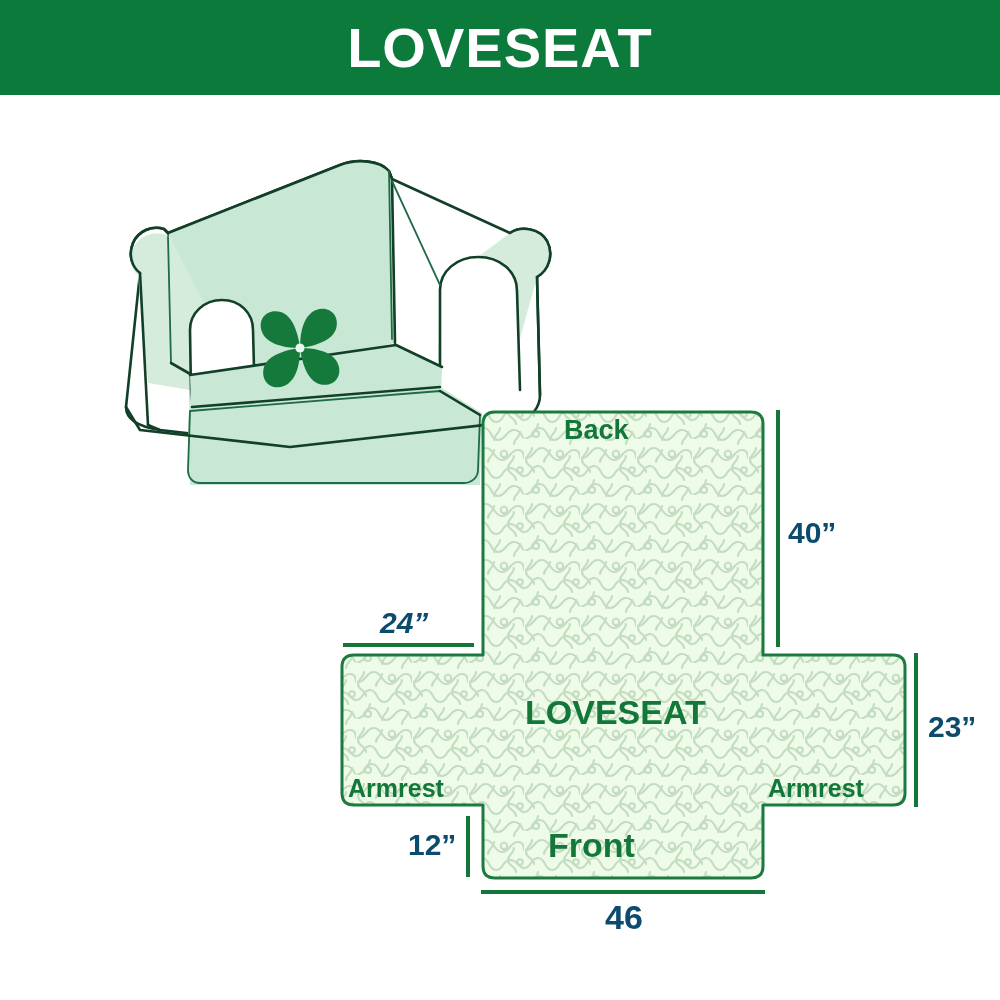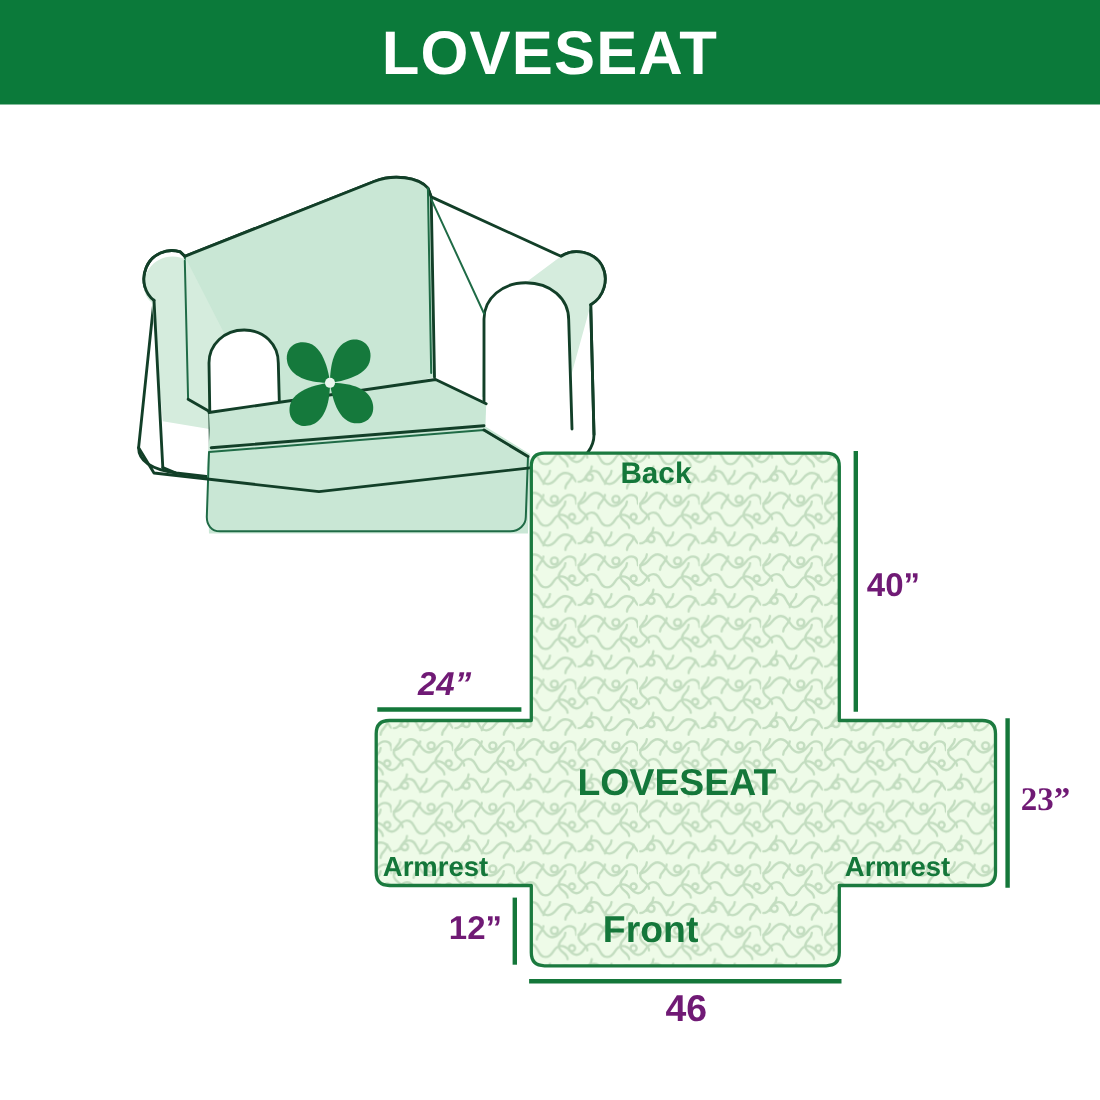--- a/index.html
+++ b/index.html
@@ -28,21 +28,21 @@
     font-family:"Liberation Sans", sans-serif;
   }
 
   
   .sofa-wrap{position:absolute;left:40px;top:125px;width:520px;height:330px;}
   .pattern-wrap{position:absolute;left:300px;top:390px;width:700px;height:540px;}
   svg{display:block;overflow:visible;}
 
   .dim-label{
     position:absolute;
-    color:#701a75;
+    color:#0c4a6e;
     font-weight:bold;
     font-family:"Liberation Sans", sans-serif;
     white-space:nowrap;
     line-height:1;
   }
   .panel-label{
     position:absolute;
     color:#14773a;
     font-weight:bold;
     font-family:"Liberation Sans", sans-serif;
@@ -283,20 +283,20 @@
     <div class="panel-label" style="left:48px;top:386px;width:130px;font-size:25px;">Armrest</div>
 
     <div class="panel-label" style="left:468px;top:386px;width:130px;font-size:25px;">Armrest</div>
 
     <div class="panel-label" style="left:248px;top:438px;width:120px;font-size:34px;">Front</div>
 
     <div class="dim-label" style="left:488px;top:128px;font-size:30px;">40”</div>
 
     <div class="dim-label" style="left:80px;top:218px;font-size:30px;font-style:italic;">24”</div>
 
-    <div class="dim-label" style="left:628px;top:322px;font-size:30px;font-family:Liberation Serif, serif;">23”</div>
+    <div class="dim-label" style="left:628px;top:322px;font-size:30px;">23”</div>
 
     <div class="dim-label" style="left:108px;top:440px;font-size:30px;">12”</div>
 
     <div class="dim-label" style="left:305px;top:510px;font-size:34px;">46</div>
   </div>
 
 </div>
 
 </body></html>

